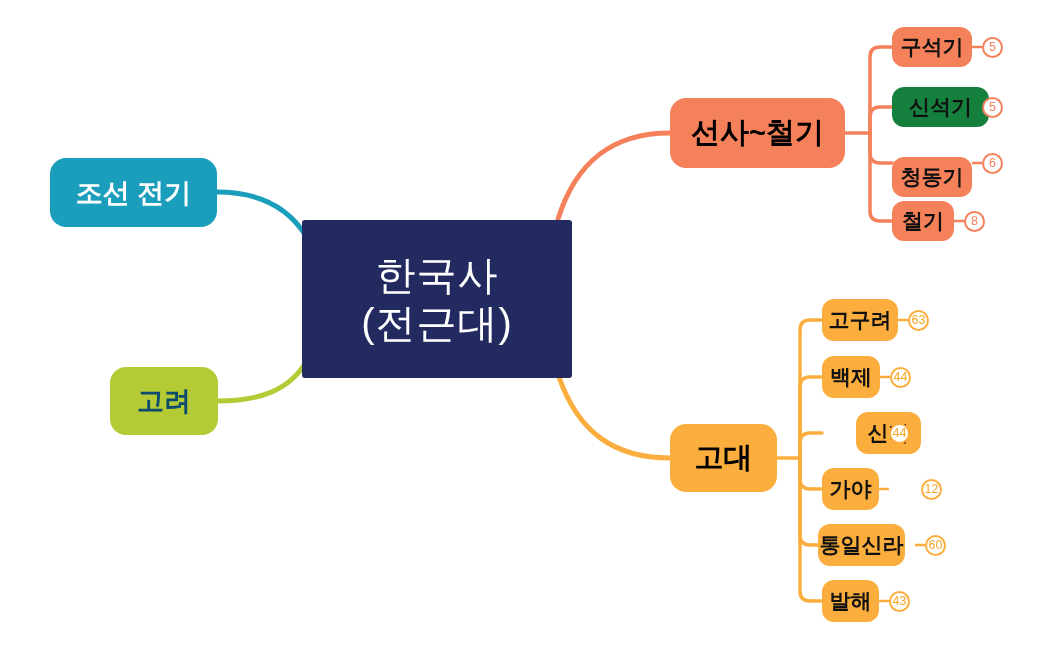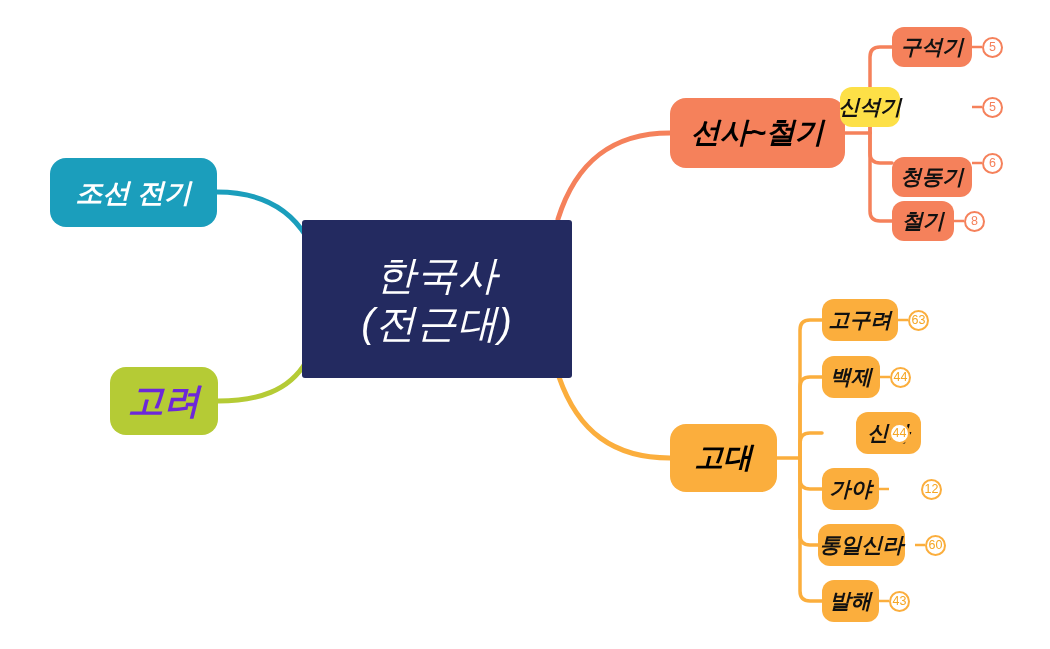--- a/index.html
+++ b/index.html
@@ -16,21 +16,20 @@
   .edges{position:absolute;left:0;top:0;z-index:1;}
   .node{
     position:absolute;
     display:flex;flex-direction:column;
     align-items:center;justify-content:center;
     box-sizing:border-box;
     z-index:2;
     text-align:center;
     cursor:default;
     white-space:nowrap;
-    font-style:italic;
   }
   .root{
     border-radius:3px;
     font-size:40px;
     font-weight:500;
     line-height:1.2;
     letter-spacing:1px;
   }
   .branch{
     border-radius:16px;
@@ -96,36 +95,36 @@
   </svg>
 
   <div class="node root" style="left:302px;top:220px;width:270px;height:158px;background:#232A60;color:#ffffff;">
     <span>한국사</span>
     <span>(전근대)</span>
   </div>
 
   <div class="node branch" style="left:50px;top:158px;width:167px;height:69px;background:#1B9EBC;color:#ffffff;font-size:27px;align-items:center;">
     <span>조선 전기</span>
   </div>
-  <div class="node branch" style="left:110px;top:367px;width:108px;height:68px;background:#B5CB35;color:#6d28d9;font-size:36px;">
+  <div class="node branch" style="left:110px;top:367px;width:108px;height:68px;background:#B5CB35;color:#0c4a6e;font-size:27px;">
     <span>고려</span>
   </div>
 
   <div class="node branch" style="left:670px;top:98px;width:175px;height:70px;background:#F5815B;color:#000000;">
     <span>선사~철기</span>
   </div>
 
   <div class="node leaf" style="left:892px;top:27px;width:80px;height:40px;background:#F5815B;">
     <span>구석기</span>
   </div>
   <div class="badge coral" style="left:982px;top:36.5px;">
     <span>5</span>
   </div>
 
-  <div class="node leaf" style="left:840px;top:87px;width:60px;height:40px;background:#fde047;">
+  <div class="node leaf" style="left:892px;top:87px;width:97px;height:40px;background:#15803d;">
     <span>신석기</span>
   </div>
   <div class="badge coral" style="left:982px;top:96.5px;">
     <span>5</span>
   </div>
 
   <div class="node leaf" style="left:892px;top:157px;width:80px;height:40px;background:#F5815B;">
     <span>청동기</span>
   </div>
   <div class="badge coral" style="left:982px;top:152.5px;">

